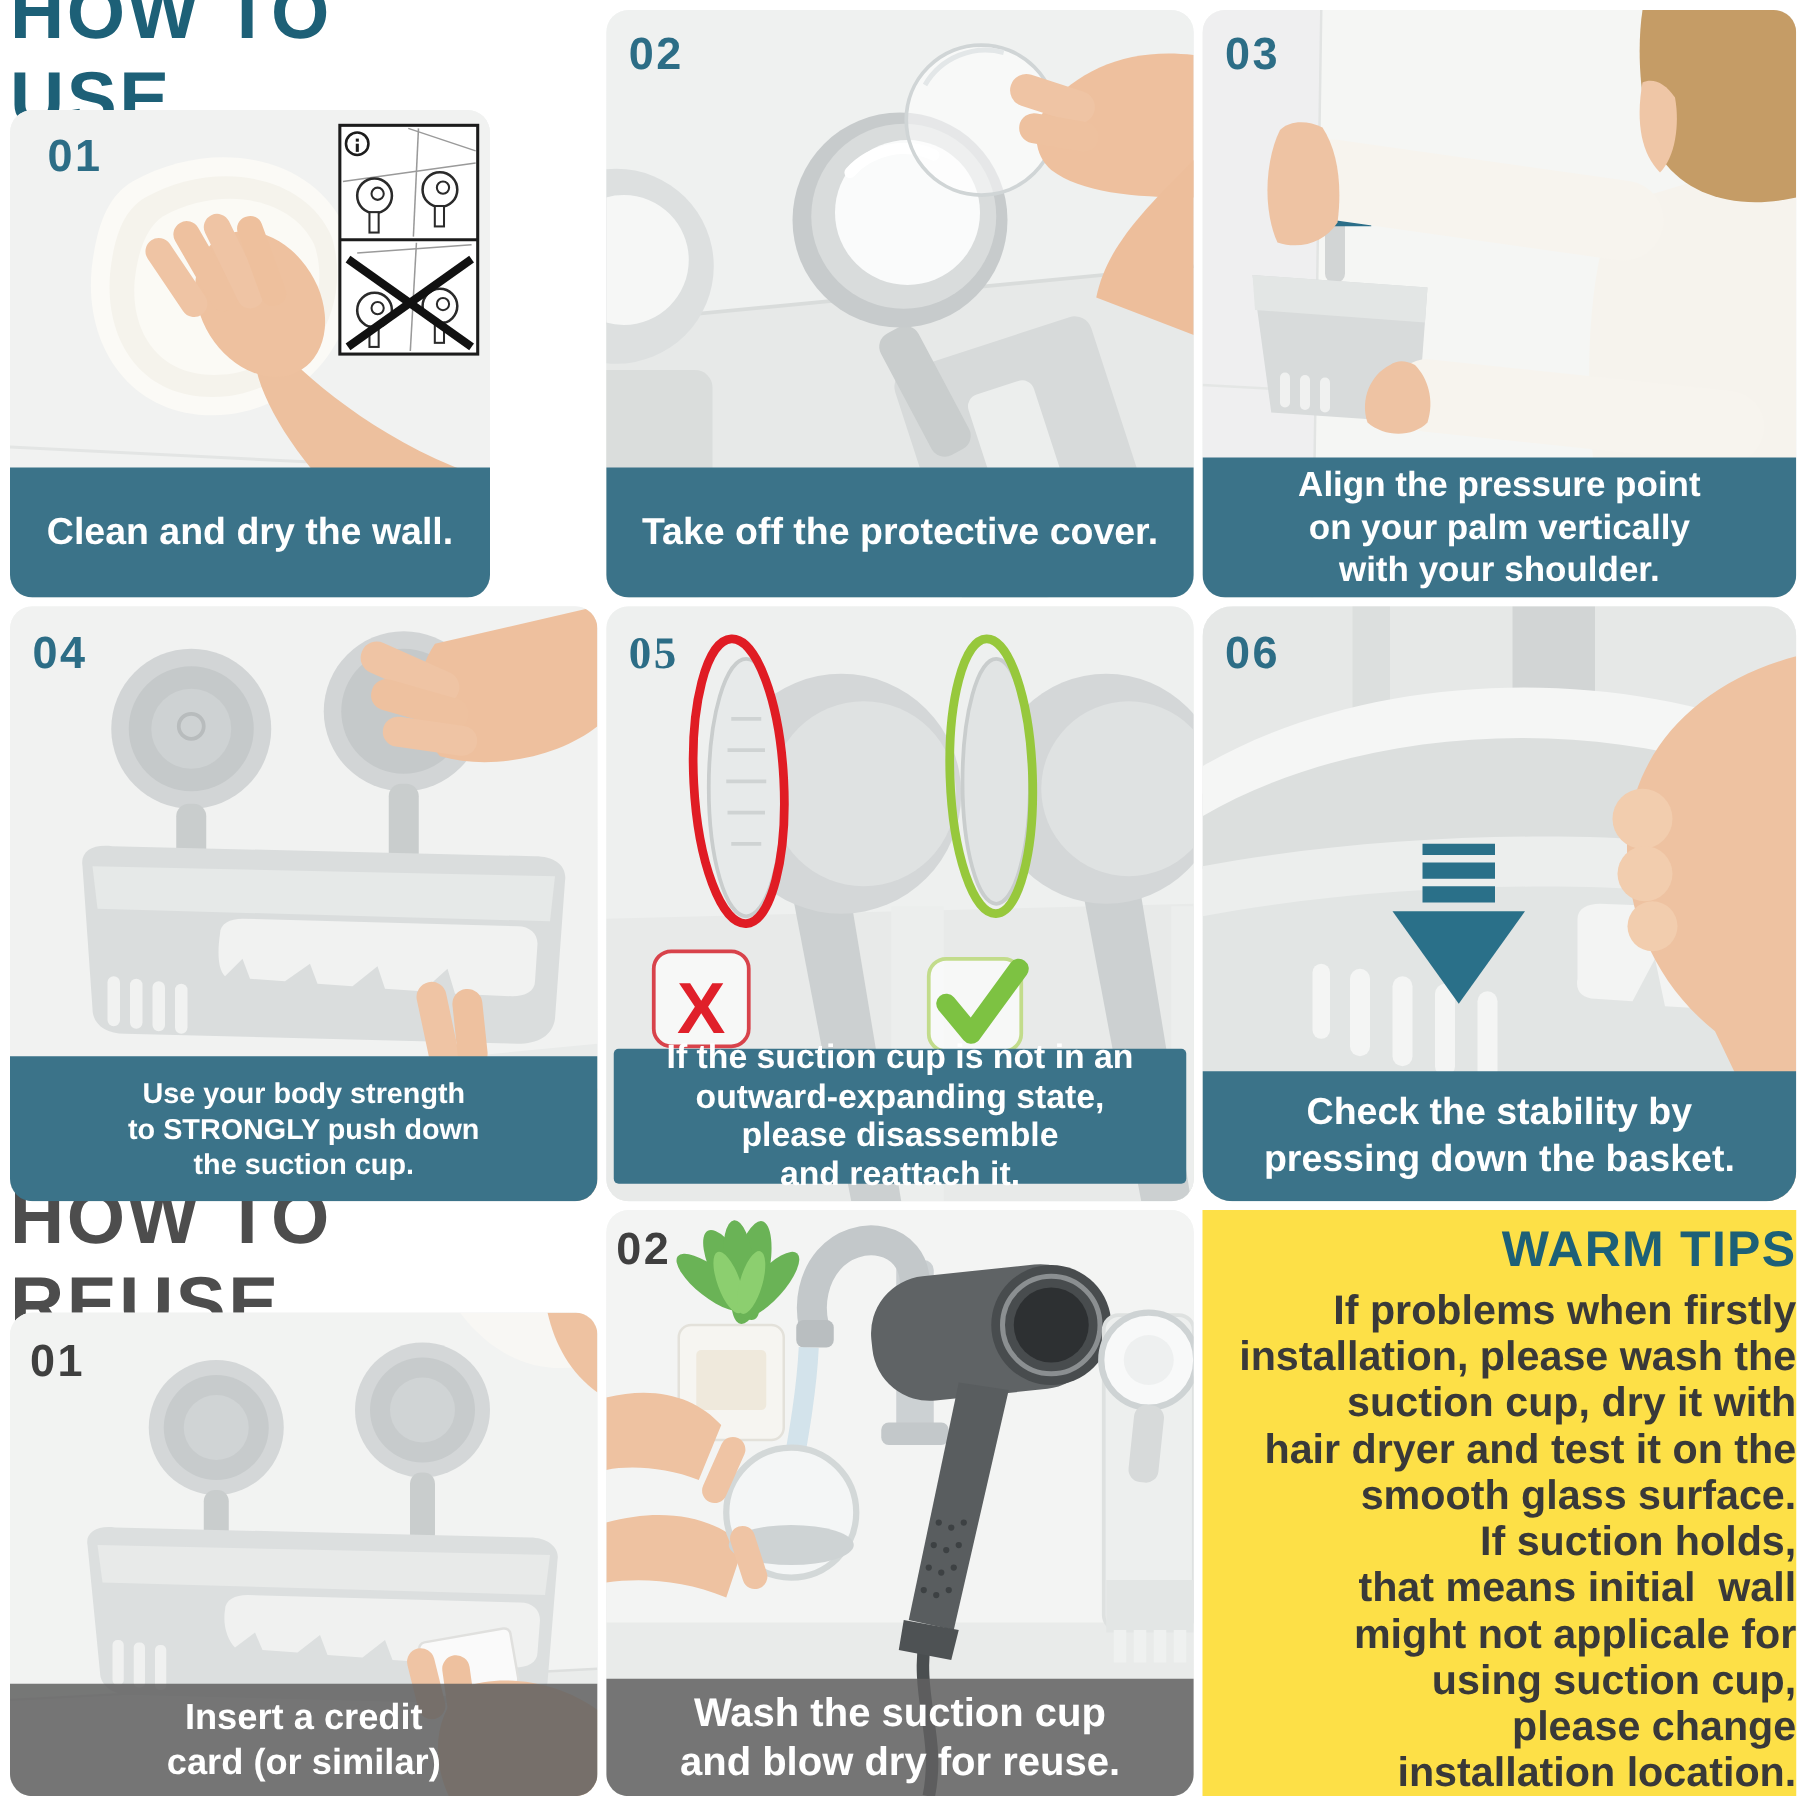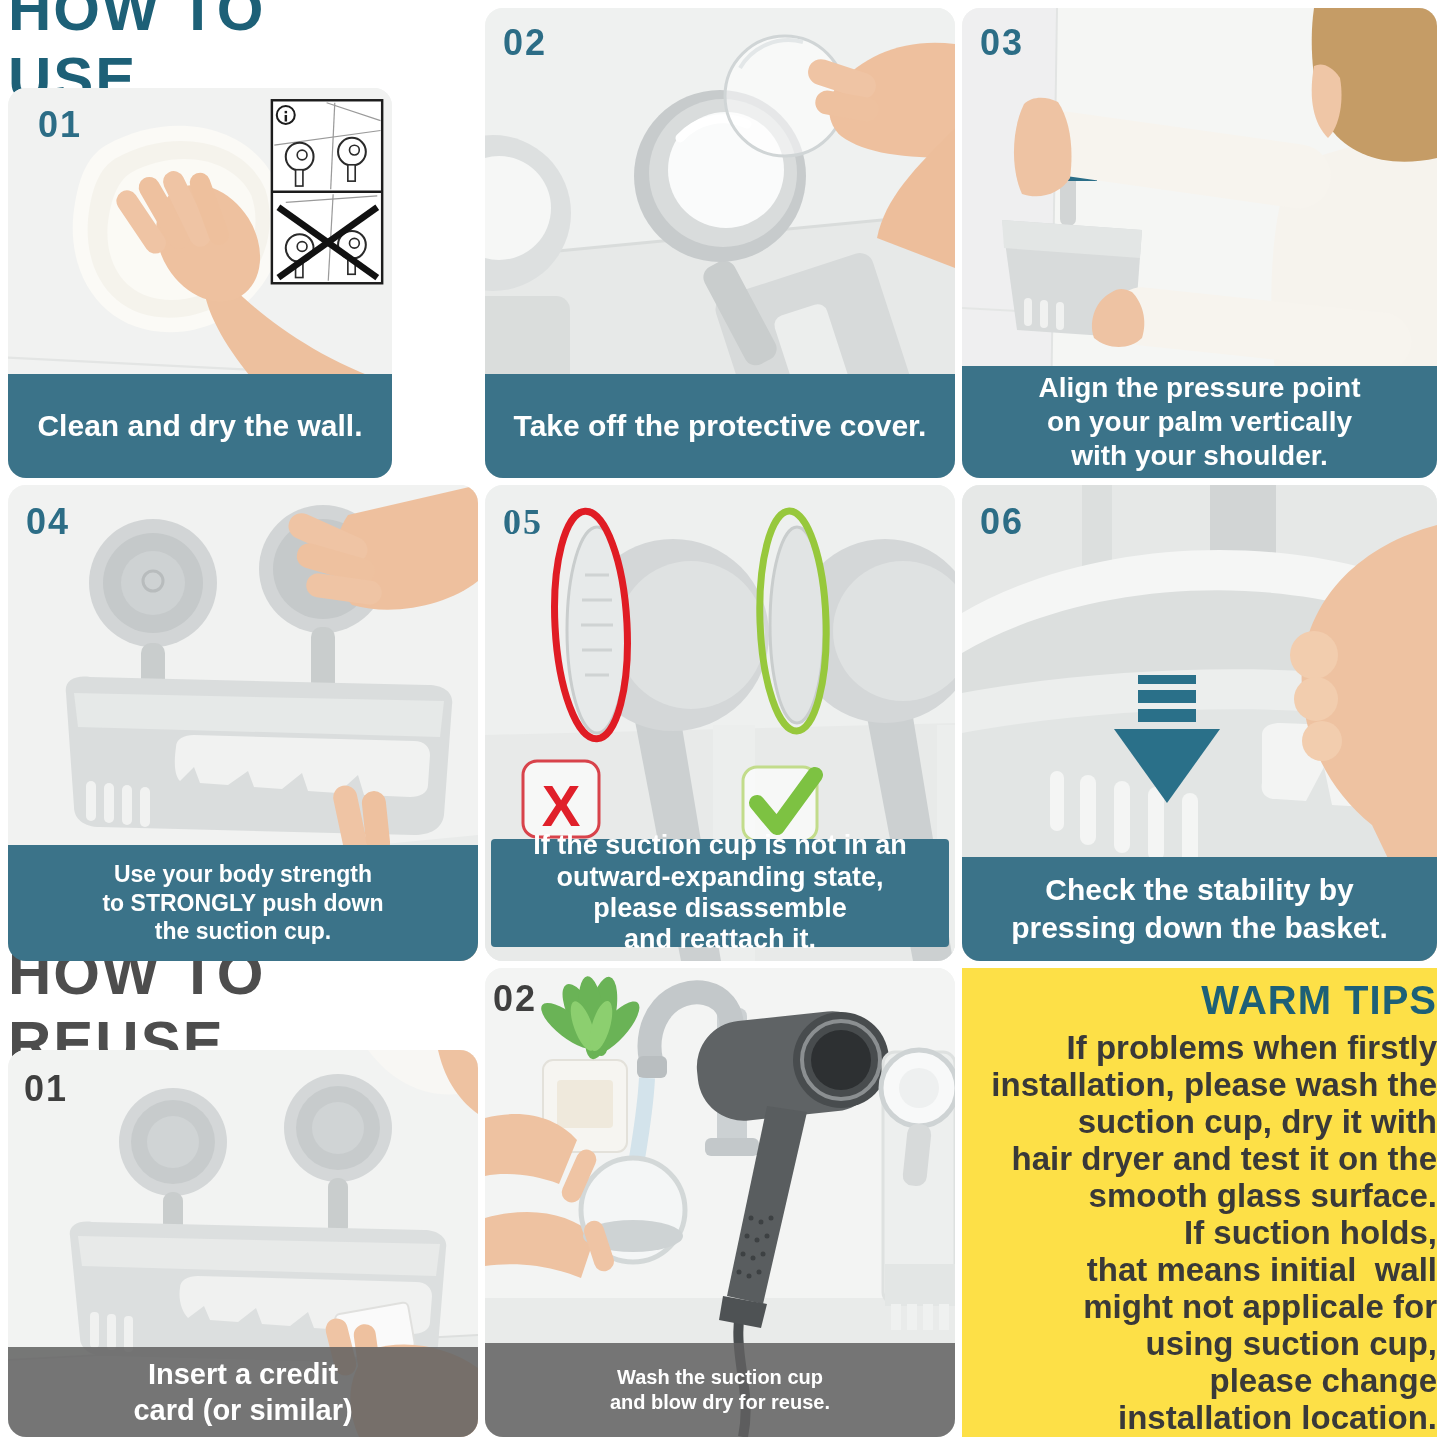--- a/index.html
+++ b/index.html
@@ -43,35 +43,35 @@
     line-height:1.2;
   }
   .cap.gray{background:var(--gray-bar);}
   
   #p1{left:8px;top:0;width:384px;height:478px;}
   #p1 .photo{top:88px;}
   #p2{left:485px;top:8px;width:470px;height:470px;}
   #p3{left:962px;top:8px;width:475px;height:470px;}
   #p4{left:8px;top:485px;width:470px;height:476px;}
   #p5{left:485px;top:485px;width:470px;height:476px;}
-  #p6{left:962px;top:485px;width:475px;height:476px;}
+  #p6{left:962px;top:485px;width:475px;height:476px;border-radius:24px;}
   #p7{left:8px;top:968px;width:470px;height:469px;}
   #p7 .big-title{height:80px;}
   #p7 .photo{top:82px;}
   #p8{left:485px;top:968px;width:470px;height:469px;}
   #p9{left:962px;top:968px;width:475px;height:469px;background:#fde047;
       text-align:right;}
   #c1{height:104px;font-size:30px;}
   #c2{height:104px;font-size:30px;}
   #c3{height:112px;font-size:28px;line-height:1.22;}
   #c4{height:116px;font-size:23px;line-height:1.25;}
   #c5{left:6px;right:6px;bottom:14px;height:108px;font-size:27px;line-height:1.16;border-radius:4px;}
   #c6{height:104px;font-size:30px;line-height:1.27;}
   #c7{height:90px;font-size:29px;line-height:1.25;}
-  #c8{height:94px;font-size:20px;line-height:1.23;}
+  #c8{height:94px;font-size:32px;line-height:1.23;}
   .tips-title{
     margin-top:10px;font-size:40px;font-weight:800;color:var(--teal-text);
     letter-spacing:1px;
   }
   .tips-body{
     margin-top:6px;font-size:33px;line-height:37px;font-weight:700;
     color:var(--tips-body);white-space:pre-wrap;
   }
 </style>
 </head>

